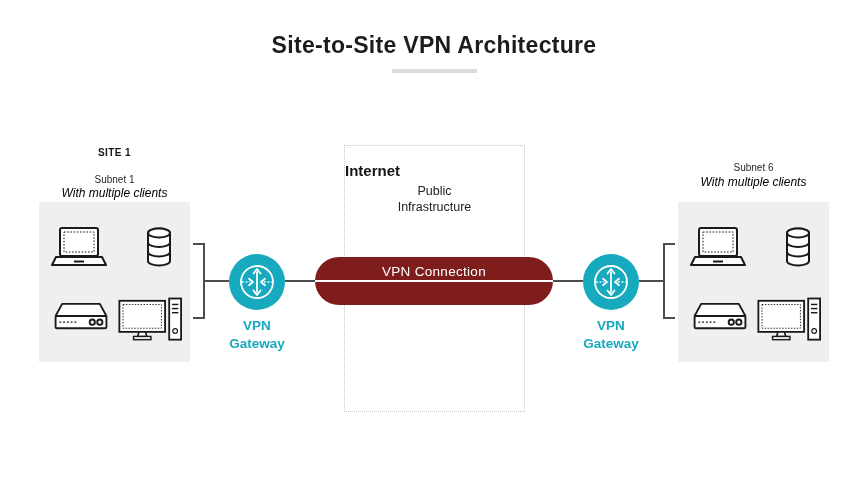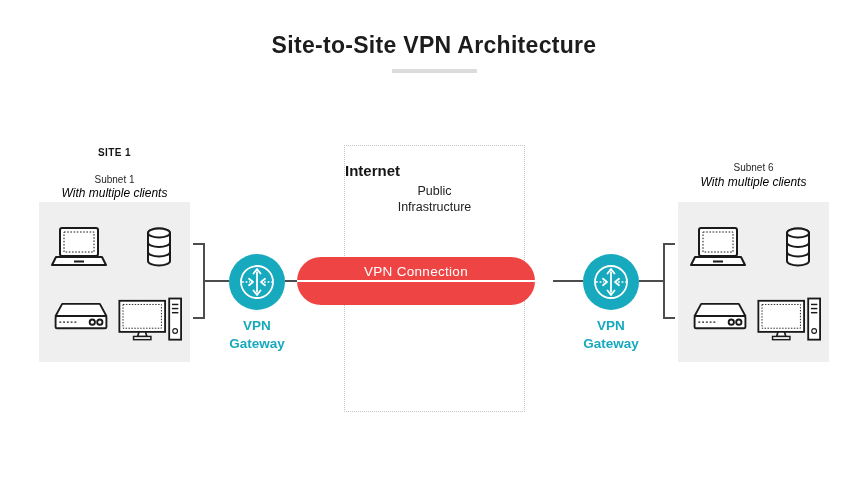--- a/index.html
+++ b/index.html
@@ -35,22 +35,22 @@
                 border:1px dotted #c6c6c6;background:transparent;}
   .inet-title{position:absolute;top:16px;left:0;width:100%;text-align:left;
               font-size:15px;font-weight:bold;color:#161616;}
   .inet-sub{position:absolute;top:37px;left:0;width:100%;text-align:center;
             font-size:12.5px;line-height:1.3;color:#222;}
   .inet-sub span{display:inline-block;width:104px;text-align:center;}
 
   
   .tunnel-label{position:absolute;left:344px;top:236px;width:179px;text-align:center;
                 font-size:13.5px;font-weight:500;color:#17a9bd;}
-  .capsule{position:absolute;left:297px;top:257px;width:238px;height:48px;
-           background:#ef4444;border-radius:24px;}
+  .capsule{position:absolute;left:315px;top:257px;width:238px;height:48px;
+           background:#7f1d1d;border-radius:24px;}
   .capsule-label{position:absolute;top:7px;left:0;width:100%;text-align:center;
                  font-size:13.5px;color:#ffffff;letter-spacing:.3px;}
   .capsule-line{position:absolute;top:23px;left:0;width:100%;height:2px;background:#ffffff;}
 
   
   .gw-circle{position:absolute;top:254px;width:56px;height:56px;border-radius:50%;
              background:#17a9bd;display:flex;align-items:center;justify-content:center;}
   .gw-circle.left{left:229px;}
   .gw-circle.right{left:583px;}
   .gw-label{position:absolute;top:317px;width:64px;text-align:center;line-height:1.3;

